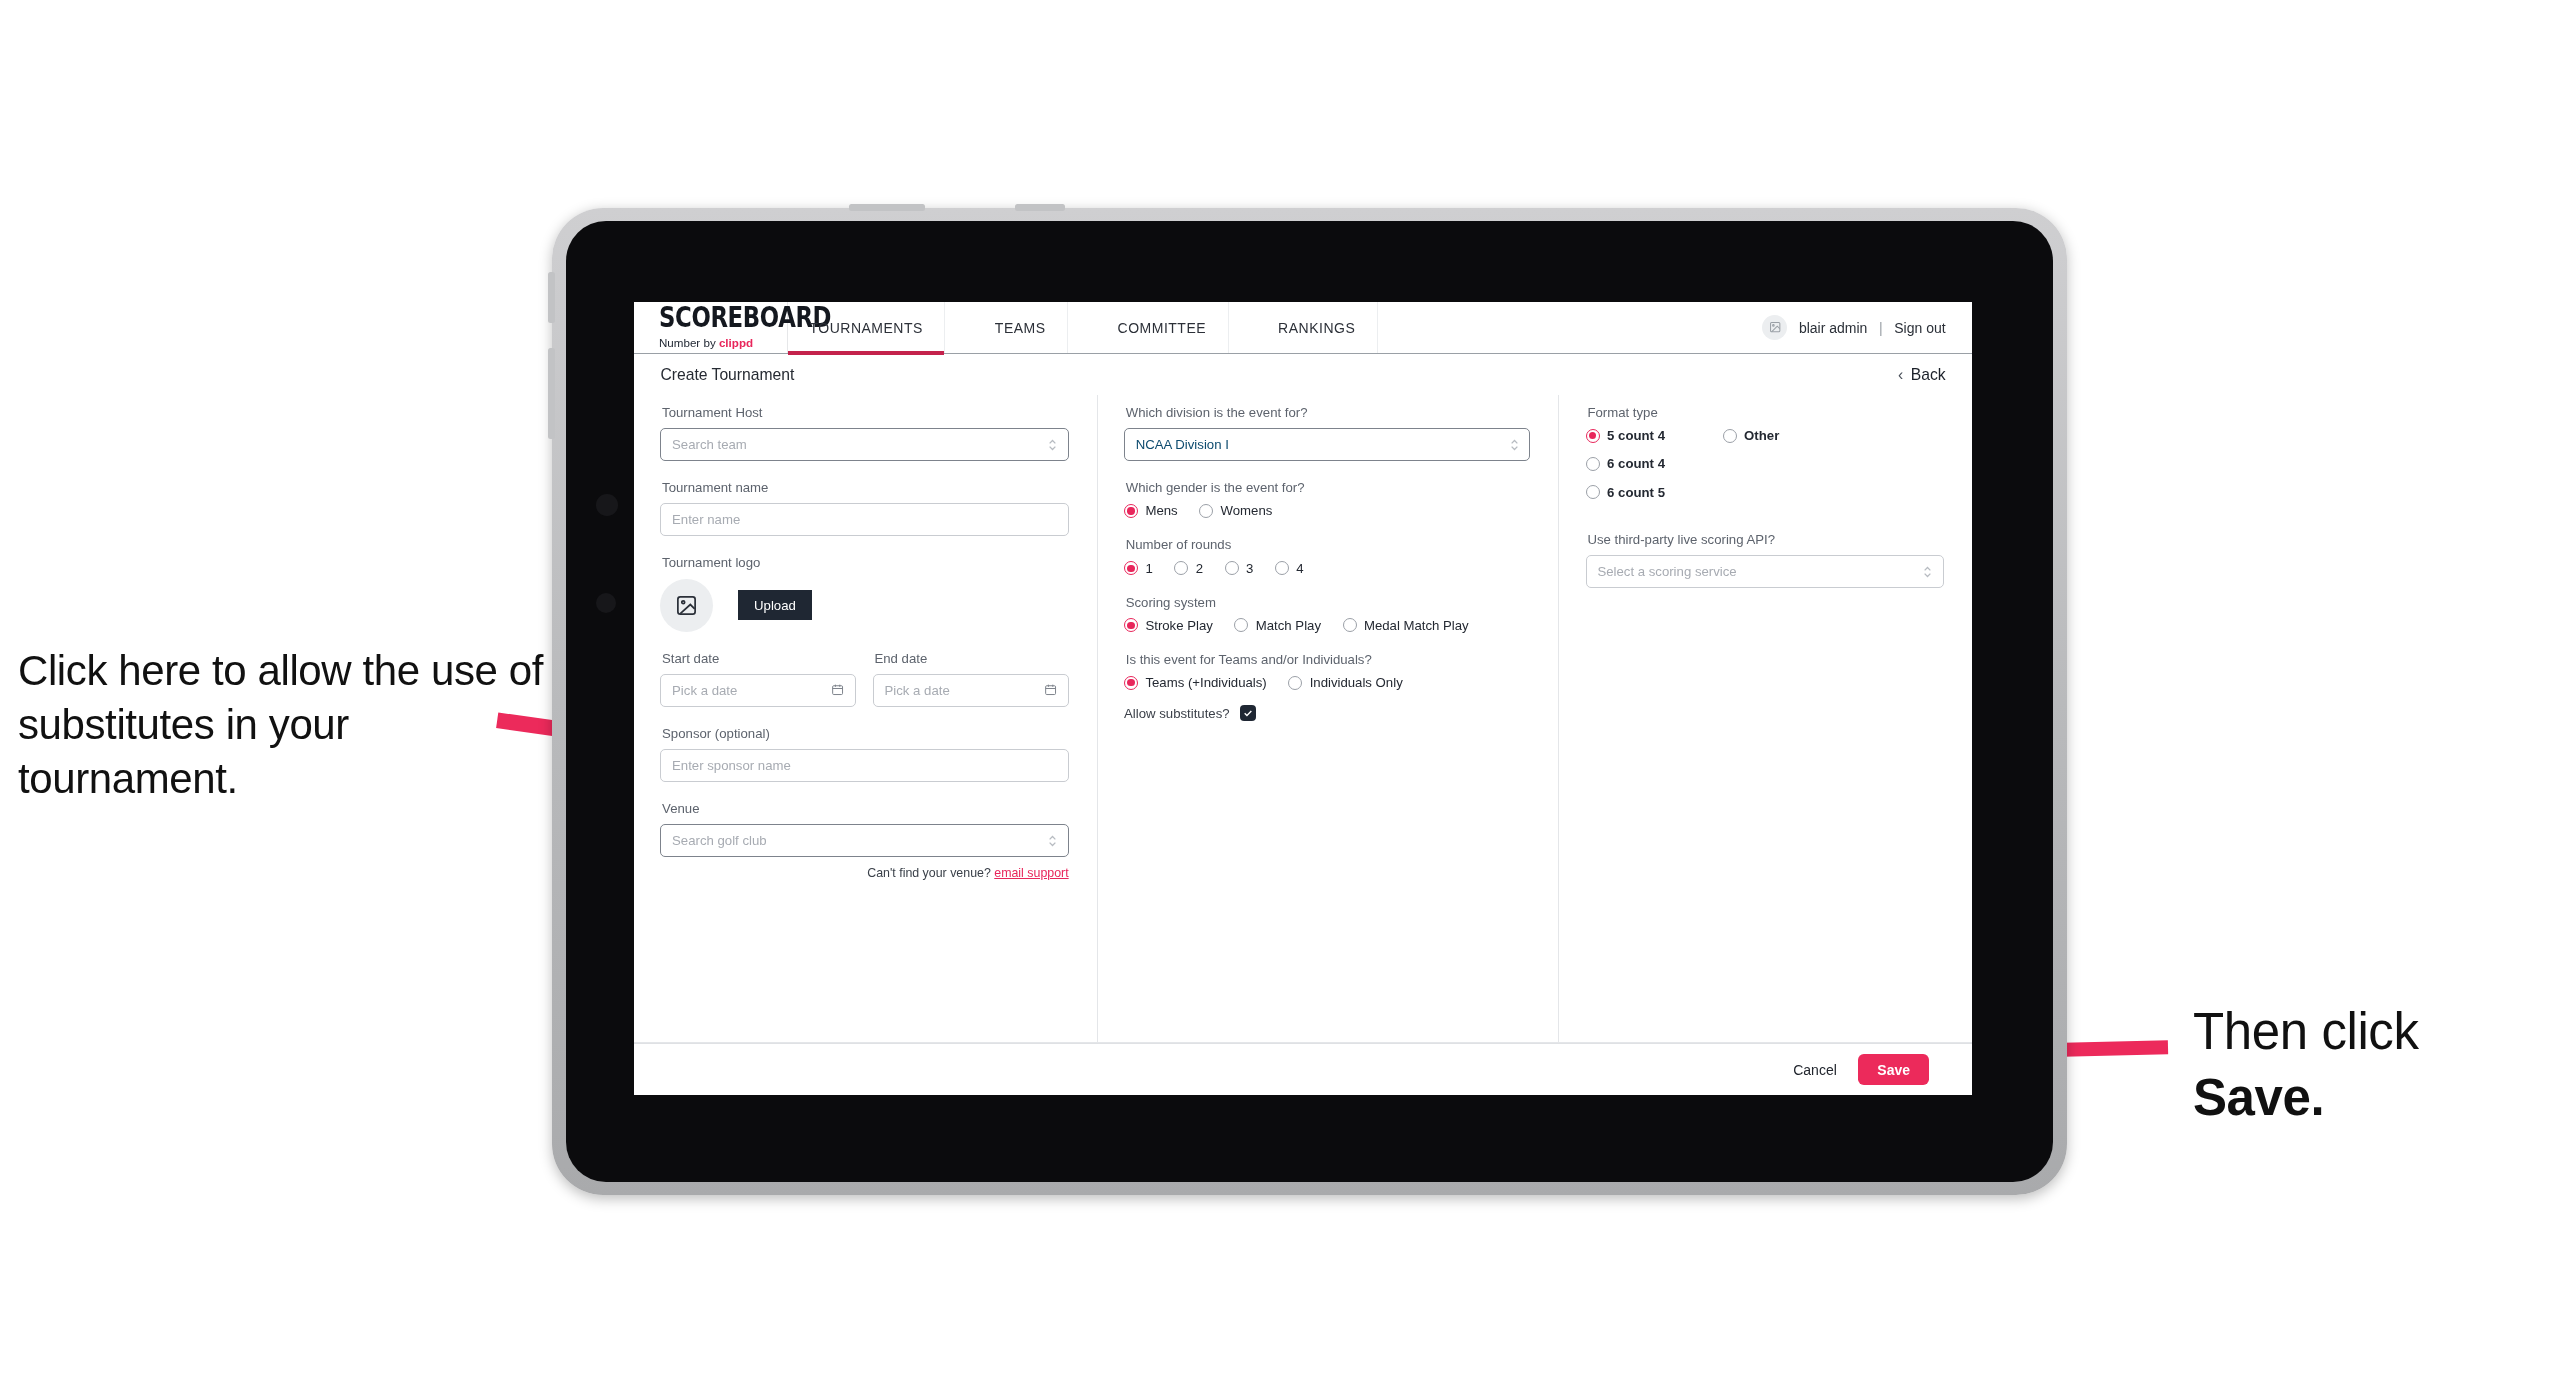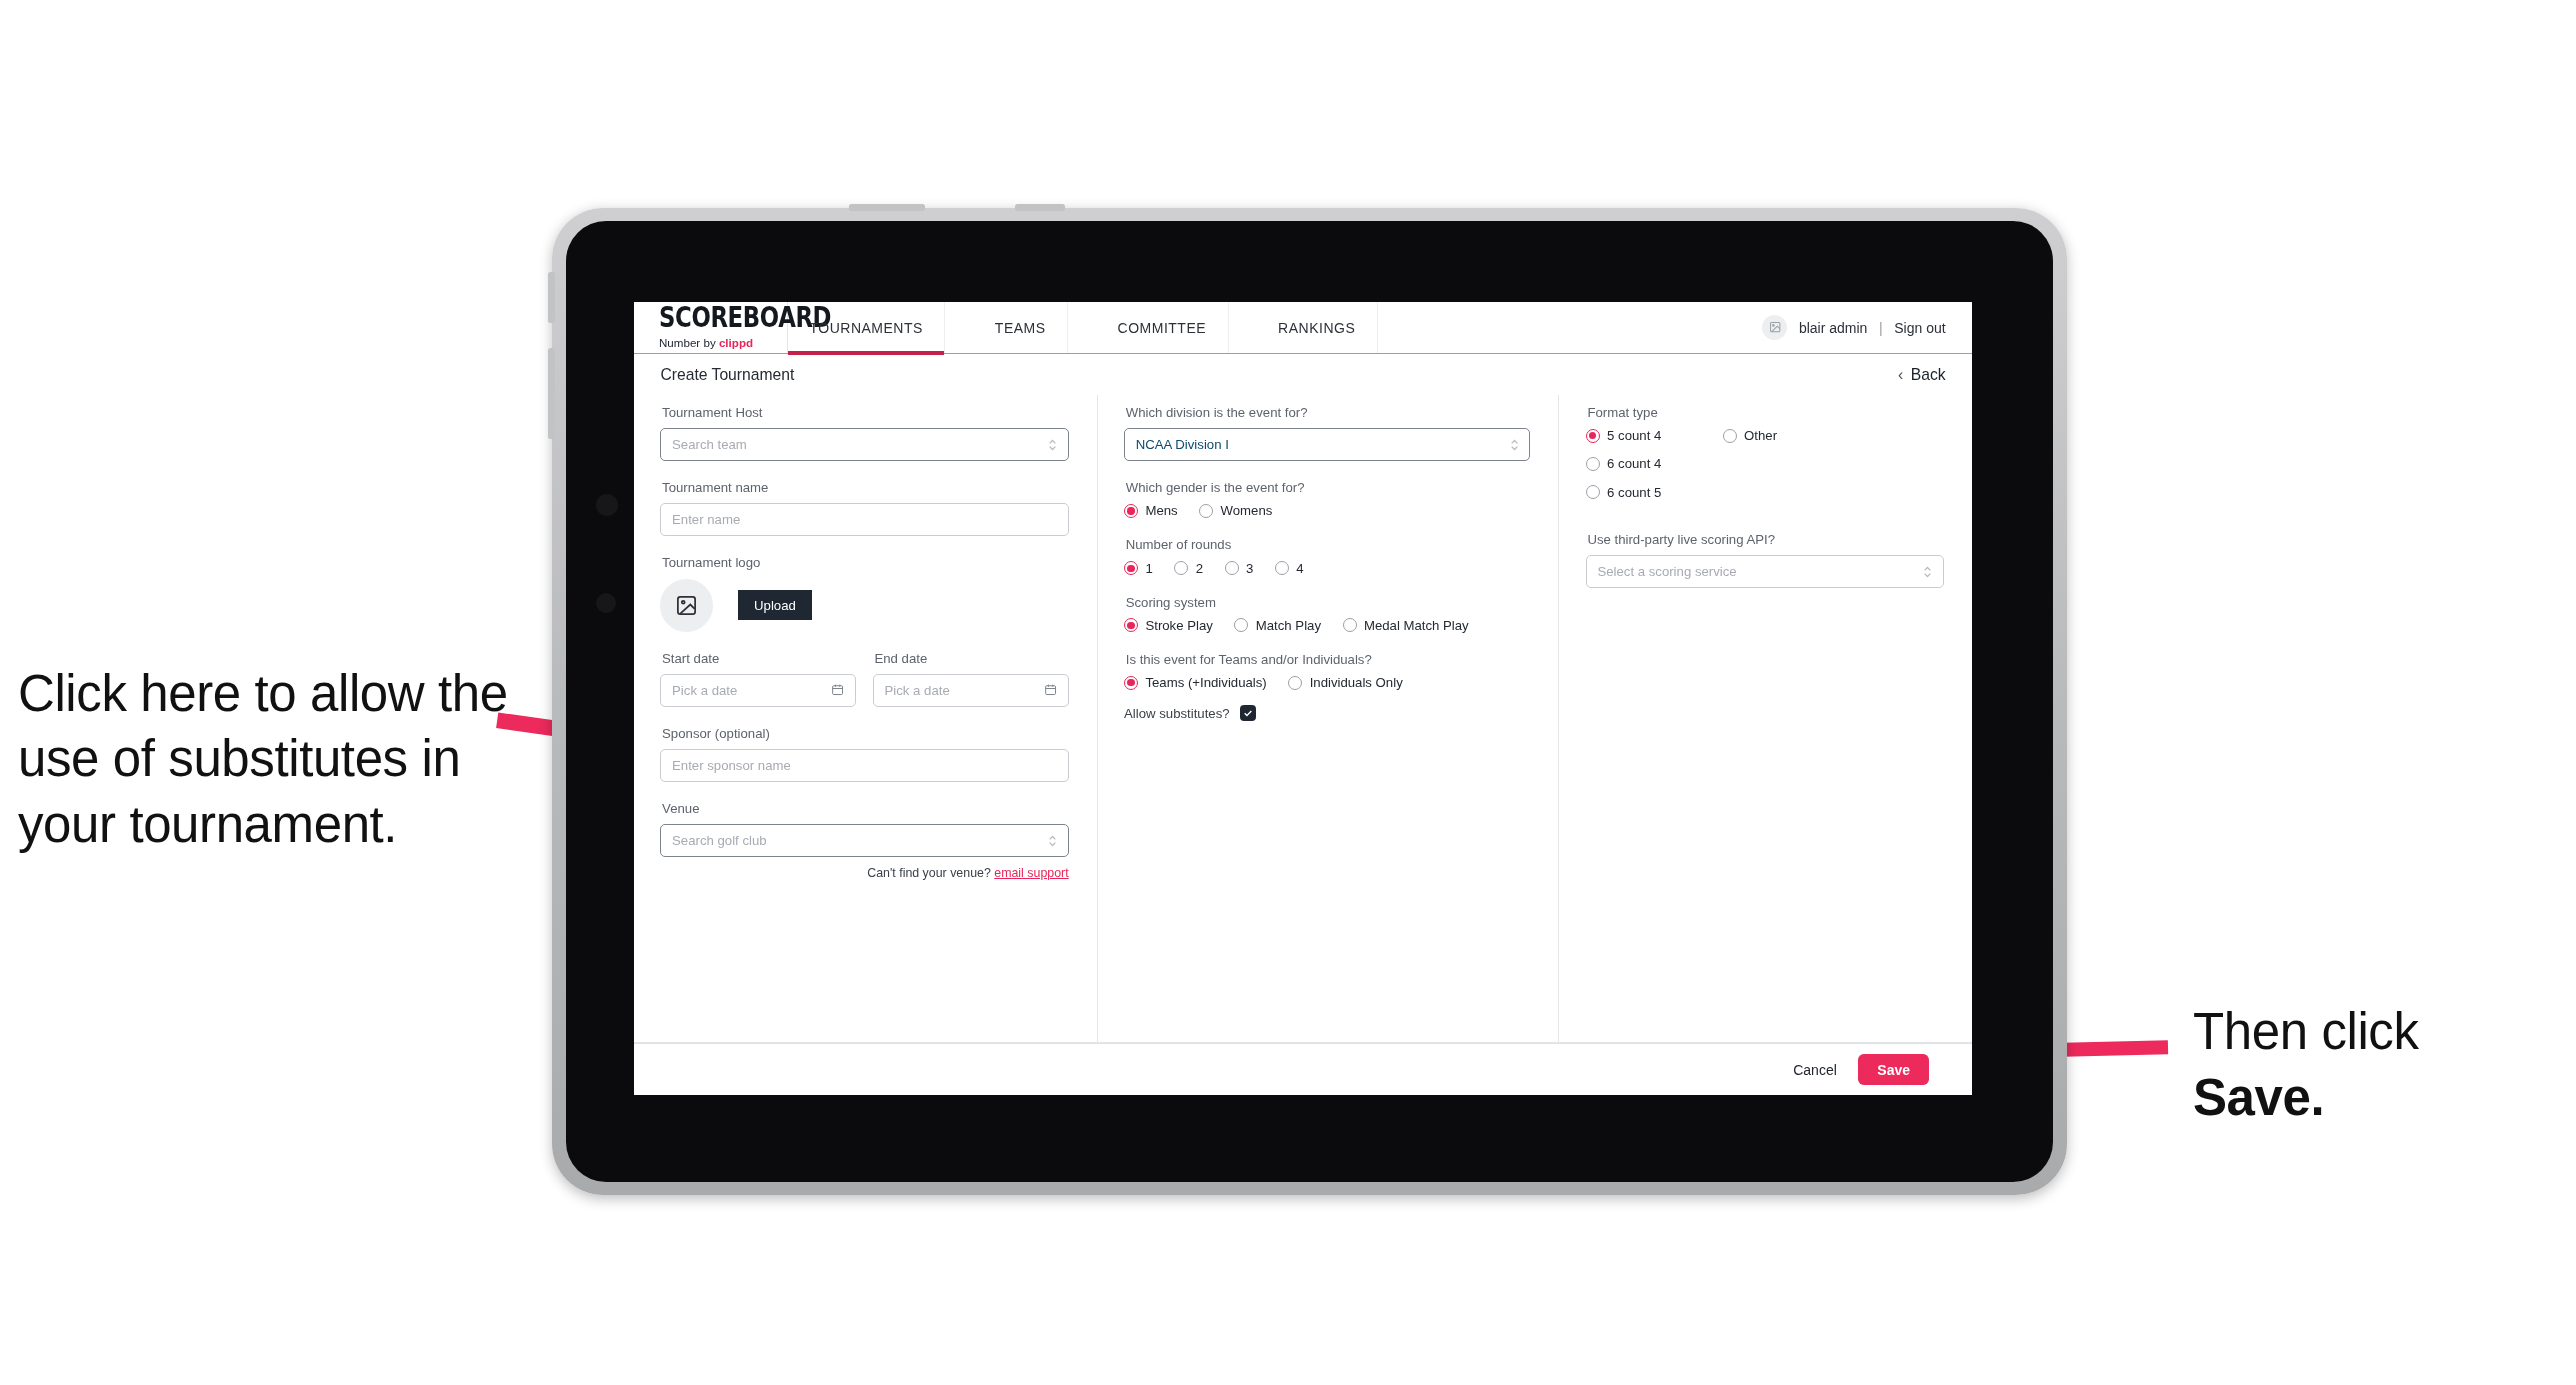--- a/index.html
+++ b/index.html
@@ -6,22 +6,22 @@
   body{
     width:2576px;height:1386px;
     background:#ffffff;
     font-family:"Liberation Sans", sans-serif;
     position:relative;
     overflow:hidden;
     -webkit-font-smoothing:antialiased;
   }
   
   .annot-left{
-    position:absolute;left:18px;top:661px;width:529px;
-    font-size:51px;line-height:1.28;color:#111111;
+    position:absolute;left:18px;top:644px;width:529px;
+    font-size:42px;line-height:1.28;color:#111111;
     font-family:"Liberation Sans", sans-serif;
     letter-spacing:-0.4px;
   }
   .annot-right{
     position:absolute;left:2193px;top:999px;width:355px;
     font-size:51px;line-height:1.30;color:#111111;
     letter-spacing:-0.4px;
   }
   .annot-right .bold{font-weight:bold;display:block;}
   .annot-right .thin{display:block;}
@@ -149,21 +149,21 @@
     display:flex;align-items:center;gap:7.4px;margin-right:21.5px;
     font-size:13.2px;color:#242932;
   }
   .dot{
     width:14px;height:14px;border-radius:50%;
     border:1.3px solid #9ba0a7;box-sizing:border-box;
     display:flex;align-items:center;justify-content:center;flex:0 0 auto;
   }
   .dot.on{border-color:#e8265b;}
   .dot.on::after{content:"";width:7.4px;height:7.4px;border-radius:50%;background:#e8265b;}
-  .formatgrid{display:flex;}
+  .formatgrid{display:flex;font-weight:bold;}
   .formatgrid .colA{width:137px;}
   .format-item{margin-bottom:13.2px;}
   .checkrow{display:flex;align-items:center;gap:10.7px;margin-top:15px;font-size:13.2px;color:#3b4049;}
   .chk{
     width:15.7px;height:15.7px;border-radius:4.1px;background:#1f2733;
     display:flex;align-items:center;justify-content:center;
     color:#fff;font-size:10.7px;line-height:1;
   }
 
   

